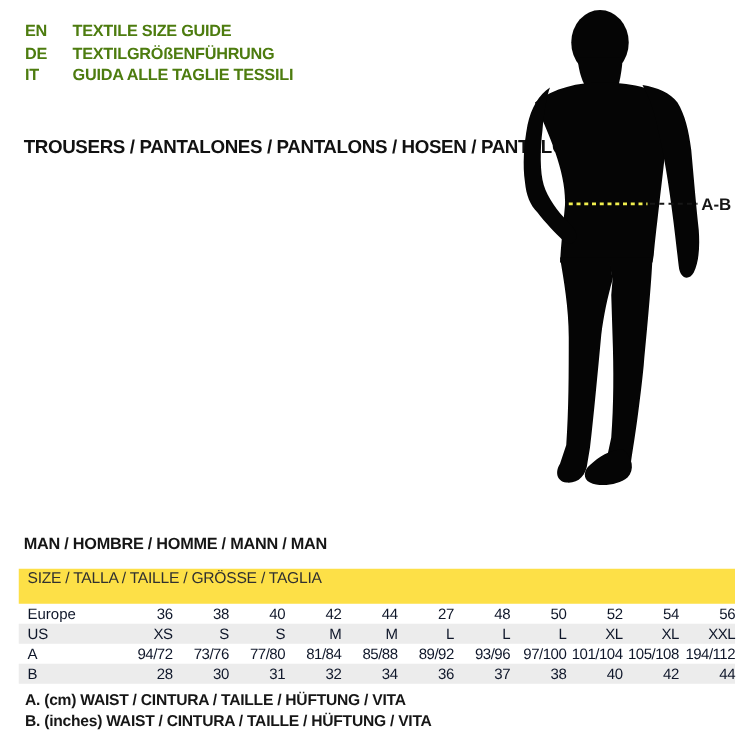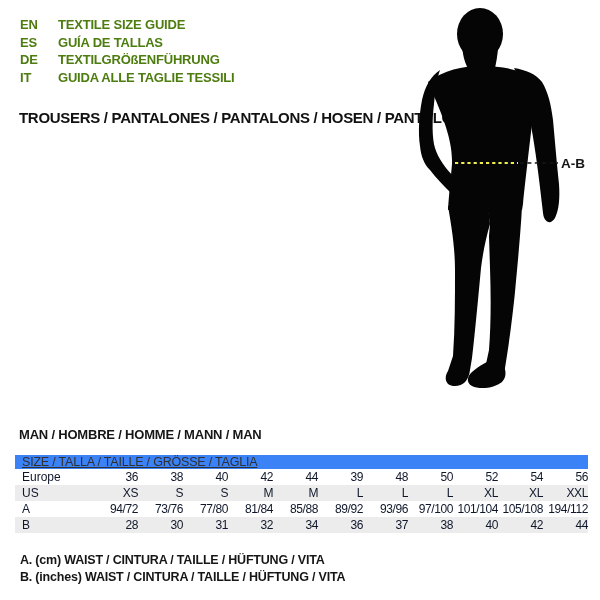--- a/index.html
+++ b/index.html
@@ -23,44 +23,40 @@
 
   
   .figure-svg{left:404px;top:6px;}
 
   
   .section-title{left:19px;top:427px;font-size:13px;font-weight:bold;
     color:#161616;letter-spacing:-0.2px;white-space:nowrap;}
 
   
   .size-table{left:15px;top:455px;width:573px;}
-  .table-header{height:14px;line-height:14.5px;background:#3b82f6;
-    font-size:12.5px;color:#303030;padding-left:7px;letter-spacing:-0.2px;text-decoration:underline;}
+  .table-header{height:28px;line-height:14.5px;background:#fde047;
+    font-size:12.5px;color:#303030;padding-left:7px;letter-spacing:-0.2px;}
   .table-row{display:flex;height:16px;line-height:16.5px;
     font-size:12px;color:#0f172a;}
   .table-row.alt{background:#ececec;}
   .row-label{width:78px;flex:0 0 78px;padding-left:7px;box-sizing:border-box;}
   .cell{width:45px;flex:0 0 45px;text-align:right;letter-spacing:-0.4px;}
 
   
   .notes{left:20px;top:552px;}
   .note-line{height:17.4px;line-height:17.4px;font-size:12.5px;
     font-weight:bold;color:#161616;letter-spacing:-0.2px;white-space:nowrap;}
 </style>
 </head>
 <body>
 
 <div class="abs lang-list">
   <div class="lang-row">
     <span class="lang-code">EN</span>
     <span class="lang-label">TEXTILE SIZE GUIDE</span>
-  </div>
-  <div class="lang-row">
-    <span class="lang-code">ES</span>
-    <span class="lang-label">GUÍA DE TALLAS</span>
   </div>
   <div class="lang-row">
     <span class="lang-code">DE</span>
     <span class="lang-label">TEXTILGRÖßENFÜHRUNG</span>
   </div>
   <div class="lang-row">
     <span class="lang-code">IT</span>
     <span class="lang-label">GUIDA ALLE TAGLIE TESSILI</span>
   </div>
 </div>
@@ -105,21 +101,21 @@
 <div class="abs size-table">
   <div class="table-header">SIZE / TALLA / TAILLE / GRÖSSE / TAGLIA</div>
 
   <div class="table-row">
     <div class="row-label">Europe</div>
     <div class="cell">36</div>
     <div class="cell">38</div>
     <div class="cell">40</div>
     <div class="cell">42</div>
     <div class="cell">44</div>
-    <div class="cell">39</div>
+    <div class="cell">27</div>
     <div class="cell">48</div>
     <div class="cell">50</div>
     <div class="cell">52</div>
     <div class="cell">54</div>
     <div class="cell">56</div>
   </div>
 
   <div class="table-row alt">
     <div class="row-label">US</div>
     <div class="cell">XS</div>

